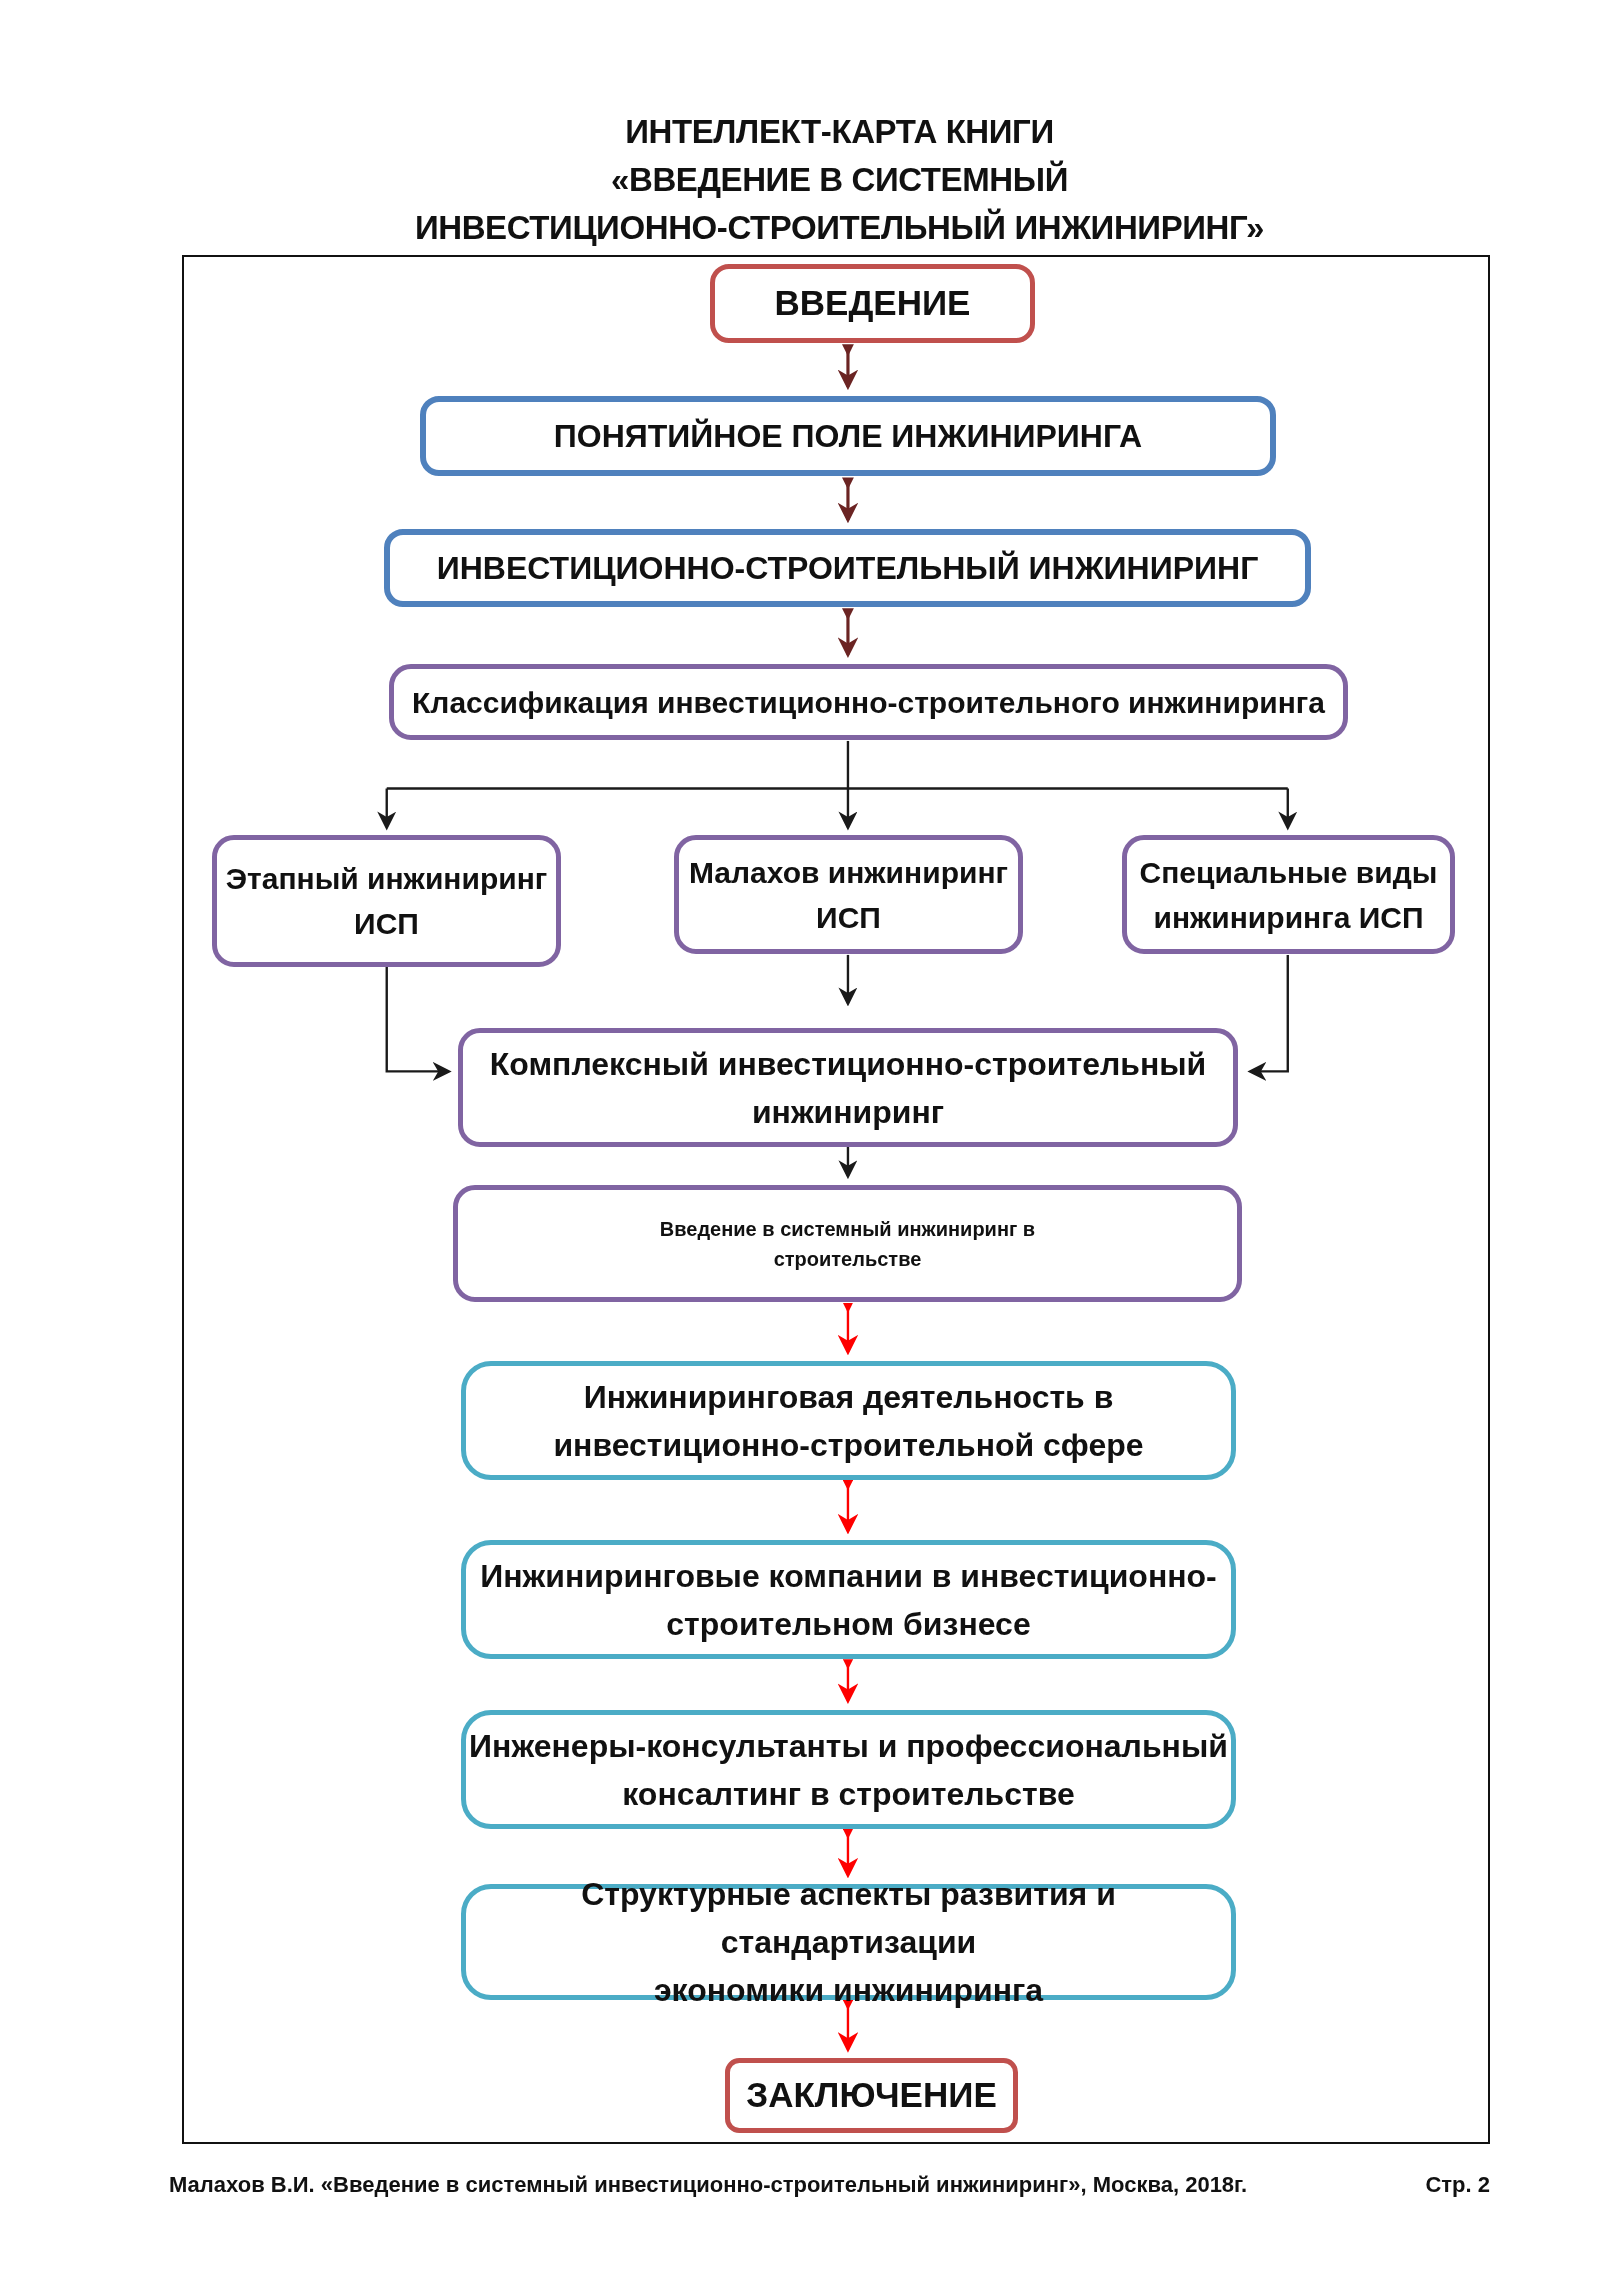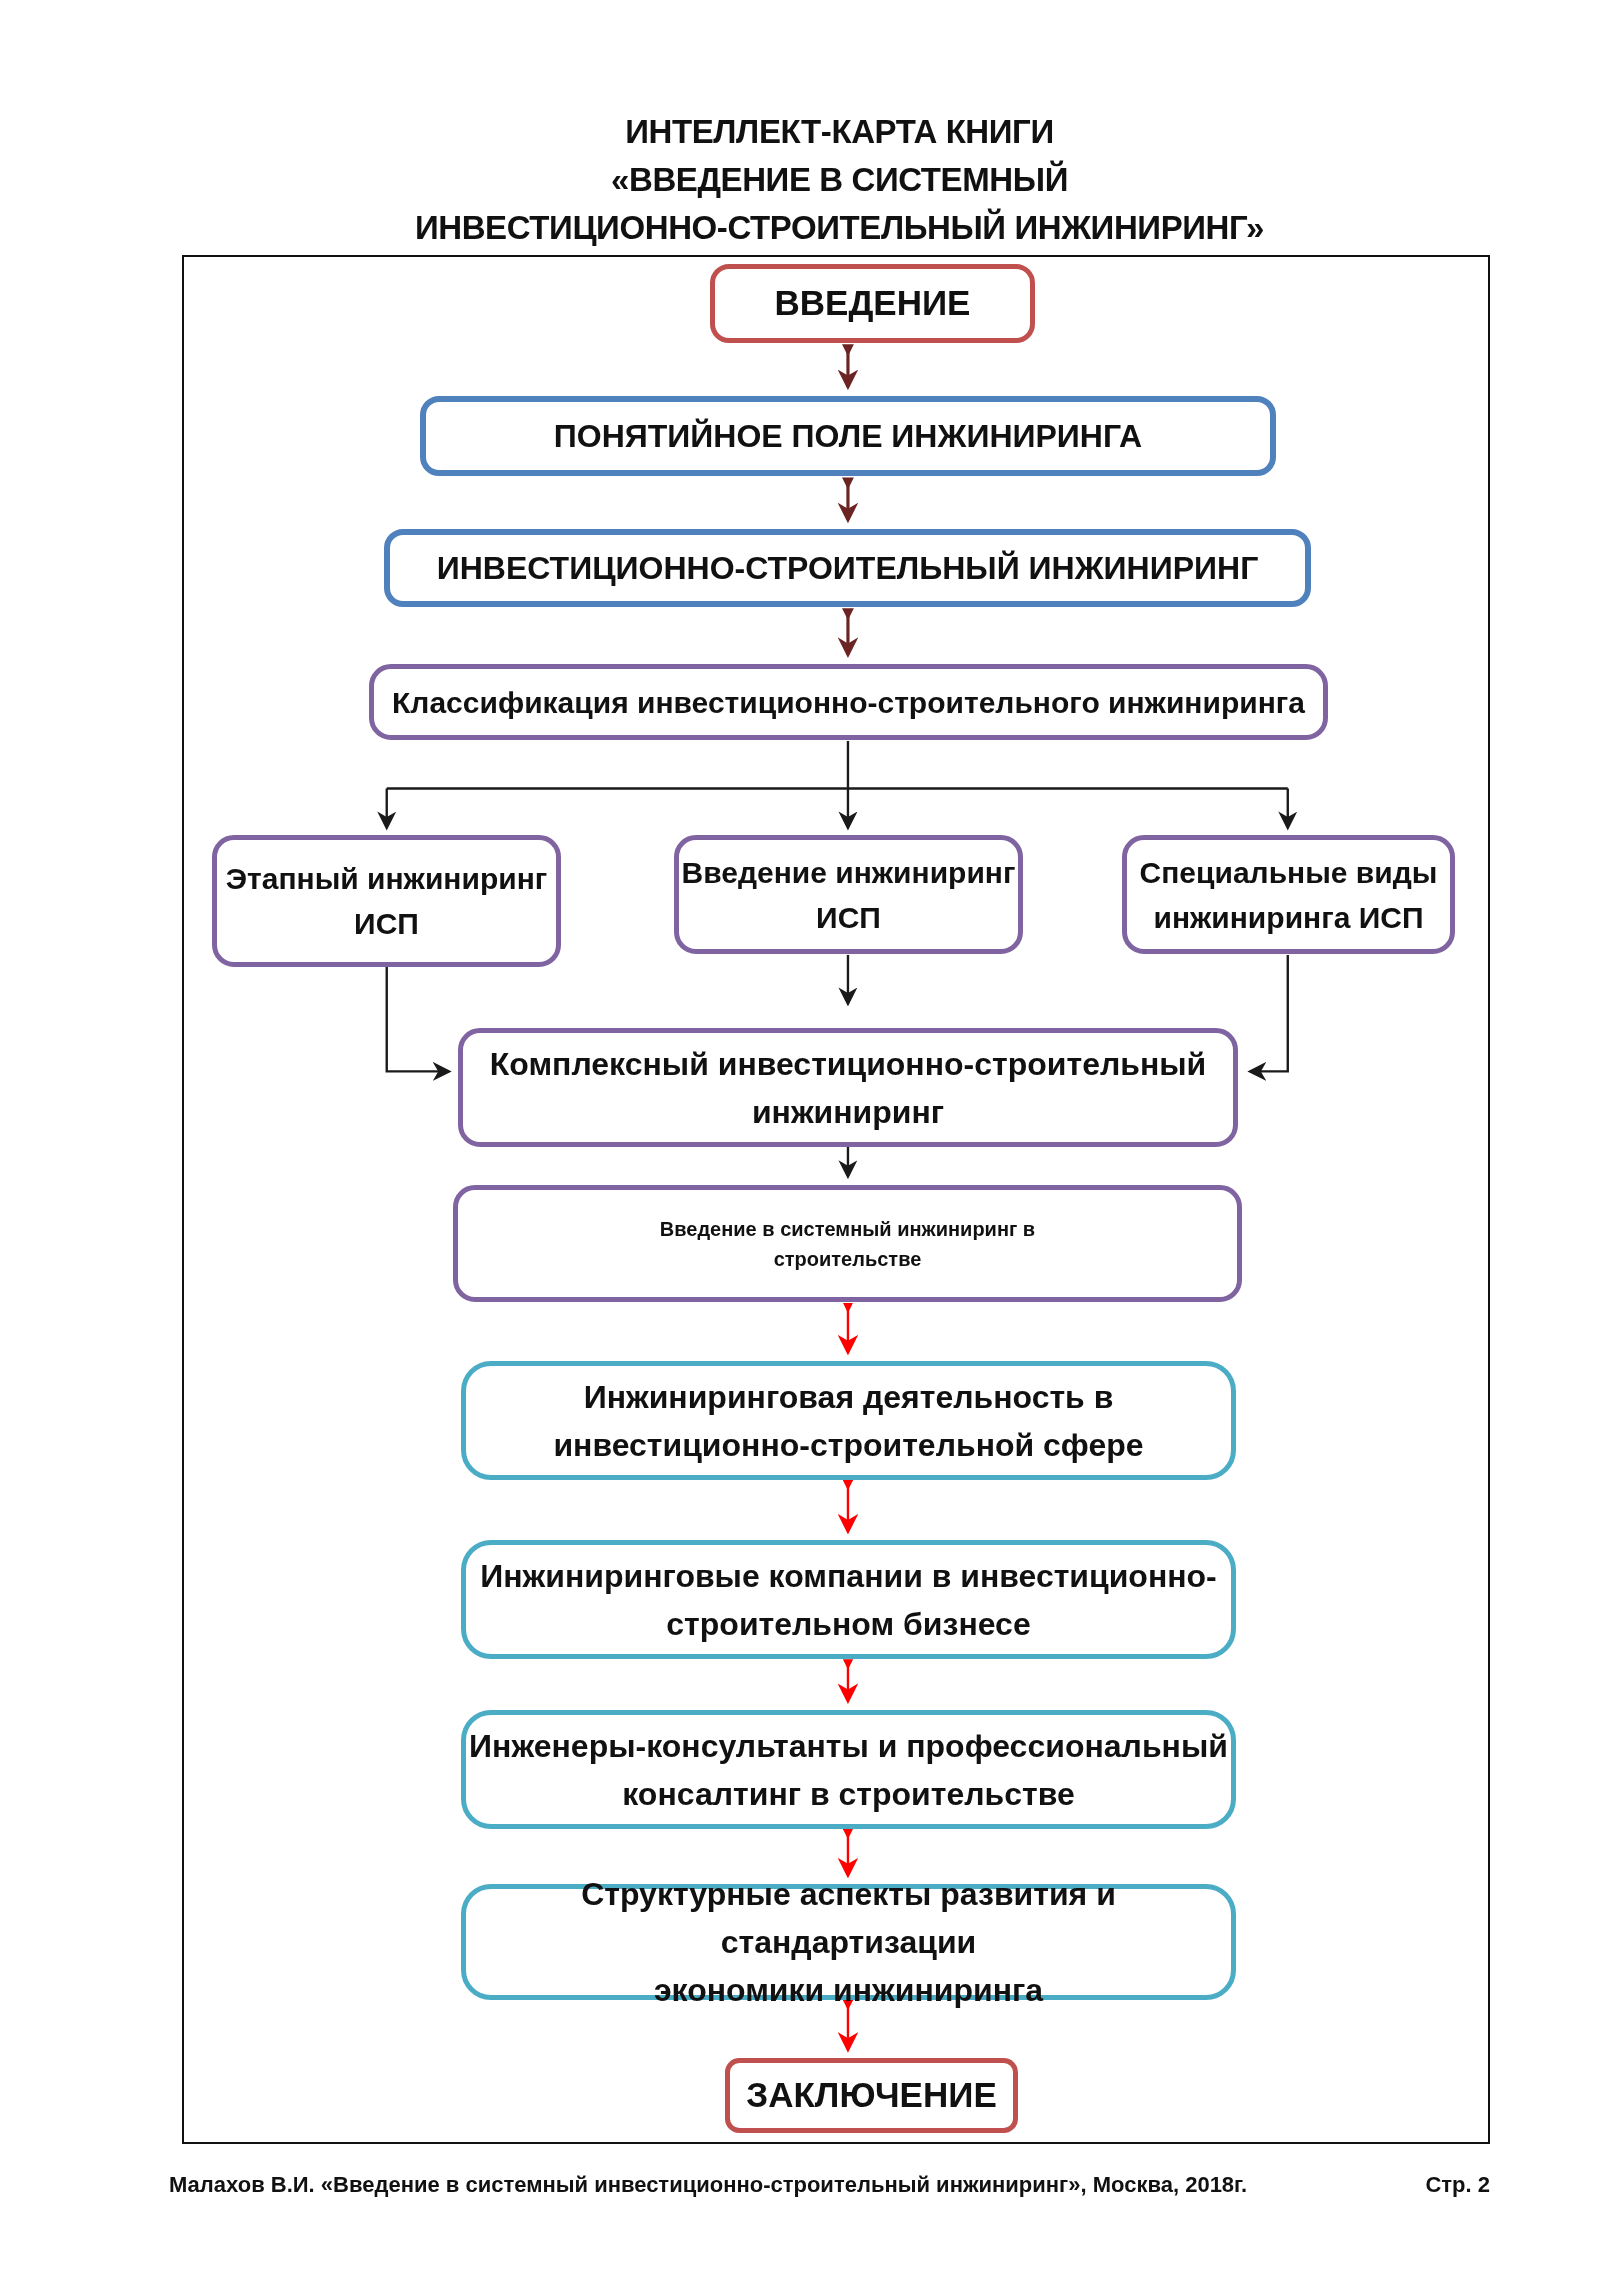--- a/index.html
+++ b/index.html
@@ -83,26 +83,26 @@
   <path class="r" d="M1070 2309 V2366" marker-start="url(#startR)" marker-end="url(#endR)"></path>
   <path class="r" d="M1070 2525 V2586" marker-start="url(#startR)" marker-end="url(#endR)"></path>
 </svg>
 
 <div class="node red" style="left:686px;top:264px;width:325px;height:79px;font-size:35px;">ВВЕДЕНИЕ</div>
 
 <div class="node blue" style="left:420px;top:396px;width:856px;height:80px;font-size:32px;">ПОНЯТИЙНОЕ ПОЛЕ ИНЖИНИРИНГА</div>
 
 <div class="node blue" style="left:384px;top:529px;width:927px;height:78px;font-size:32px;">ИНВЕСТИЦИОННО-СТРОИТЕЛЬНЫЙ ИНЖИНИРИНГ</div>
 
-<div class="node purple" style="left:369px;top:664px;width:959px;height:76px;font-size:30px;">Классификация инвестиционно-строительного инжиниринга</div>
+<div class="node purple" style="left:389px;top:664px;width:959px;height:76px;font-size:30px;">Классификация инвестиционно-строительного инжиниринга</div>
 
 <div class="node purple" style="left:212px;top:835px;width:349px;height:132px;font-size:30px;">Этапный инжиниринг
 ИСП</div>
 
-<div class="node purple" style="left:674px;top:835px;width:349px;height:119px;font-size:30px;">Введение инжиниринг
+<div class="node purple" style="left:674px;top:835px;width:349px;height:119px;font-size:30px;">Малахов инжиниринг
 ИСП</div>
 
 <div class="node purple" style="left:1122px;top:835px;width:333px;height:119px;font-size:30px;">Специальные виды
 инжиниринга ИСП</div>
 
 <div class="node purple" style="left:458px;top:1012px;width:780px;height:119px;font-size:32px;margin-top:16px;">Комплексный инвестиционно-строительный
 инжиниринг</div>
 
 <div class="node purple" style="left:453px;top:1185px;width:789px;height:117px;font-size:20px;">Введение в системный инжиниринг в
 строительстве</div>

